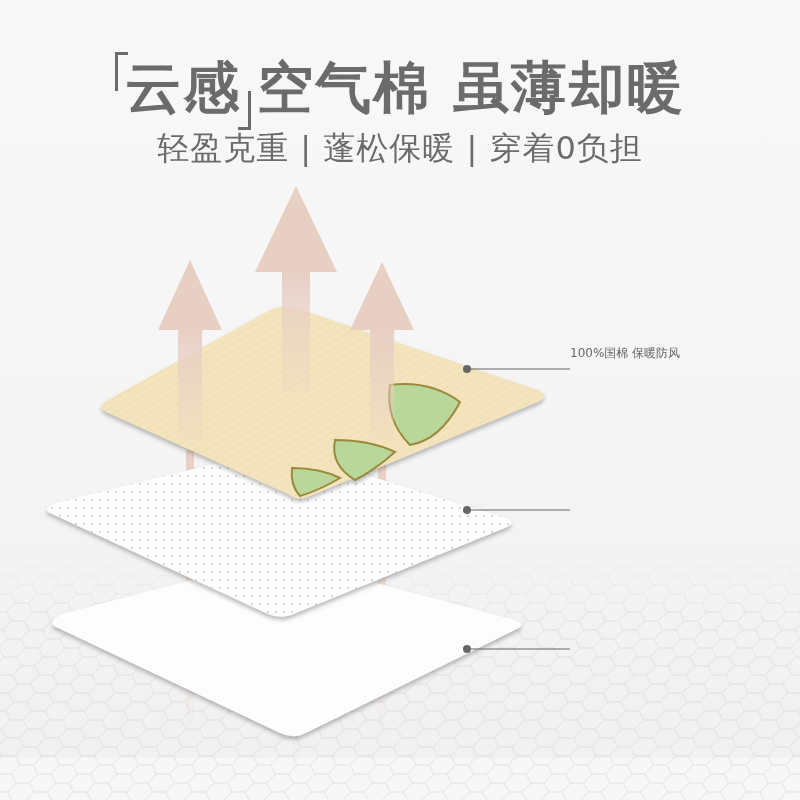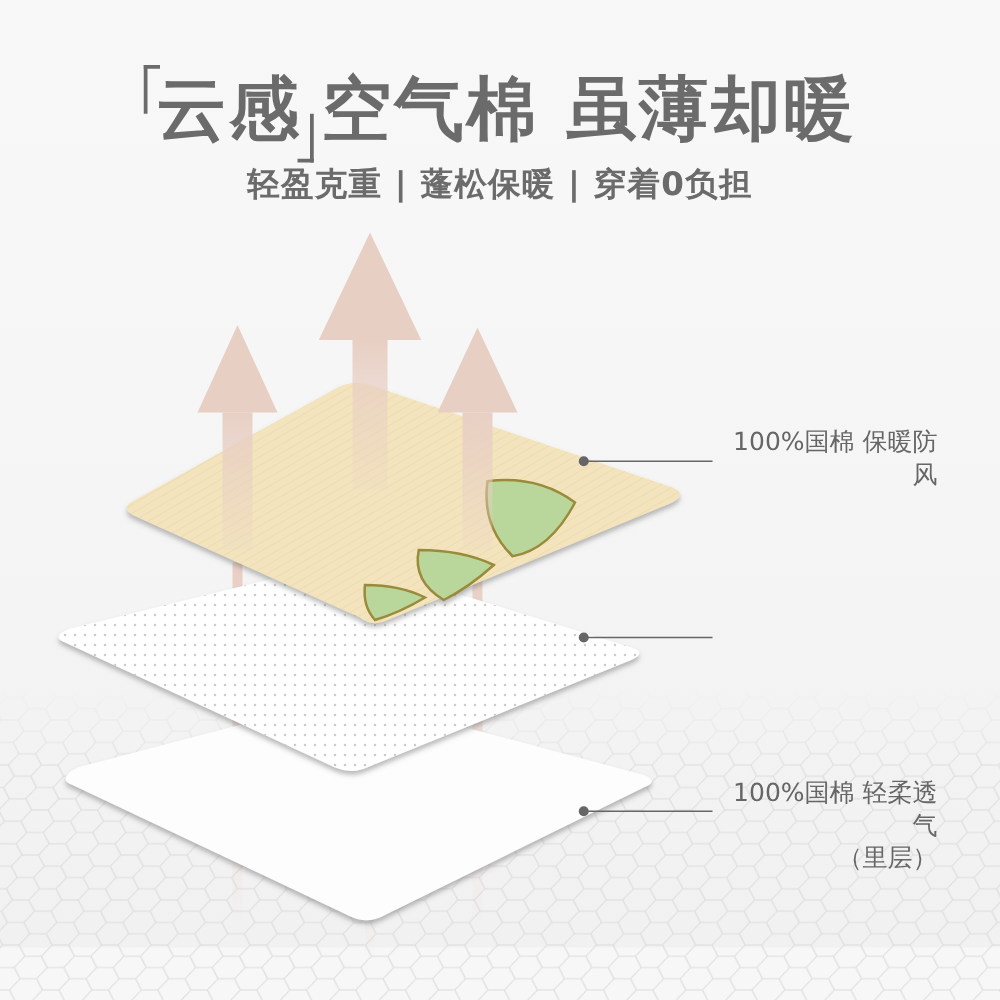--- a/index.html
+++ b/index.html
@@ -3,23 +3,23 @@
 <meta charset="utf-8">
 <style>
   html, body { margin:0; padding:0; }
   body { width:800px; height:800px; overflow:hidden; background:#f7f7f7; font-family:"DejaVu Sans", sans-serif; }
   .canvas { position:relative; width:800px; height:758px; background:linear-gradient(#f8f8f8 0%, #f6f6f6 40%, #f1f1f1 100%); }
   .bg-mesh { position:absolute; left:0; top:0; width:800px; height:800px; }
   .title { position:absolute; left:0; width:800px; top:48px; text-align:center; color:#6b6b6b; font-size:56px; font-weight:bold; letter-spacing:2px; line-height:80px; }
   .title .bracket-wrap { position:relative; display:inline-block; padding:0 10px; margin-right:6px; }
   .title .br-tl { position:absolute; left:0; top:4px; width:10px; height:36px; border-left:3px solid #6b6b6b; border-top:3px solid #6b6b6b; }
   .title .br-br { position:absolute; right:0; bottom:-2px; width:10px; height:36px; border-right:3px solid #6b6b6b; border-bottom:3px solid #6b6b6b; }
-  .subtitle { position:absolute; left:0; width:800px; top:128px; text-align:center; color:#6b6b6b; font-size:26px; line-height:40px; letter-spacing:1px;font-weight:bold; }
+  .subtitle { position:absolute; left:0; width:800px; top:128px; text-align:center; color:#6b6b6b; font-size:32px; line-height:40px; letter-spacing:1px; }
   .layers { position:absolute; left:0; top:0; width:800px; height:800px; }
-  .label { position:absolute; color:#666; font-size:20px; line-height:26px; text-align:right; }
+  .label { position:absolute; color:#666; font-size:12px; line-height:26px; text-align:left; }
   .label .sub { display:block; }
 </style>
 </head>
 <body>
 
 <div class="canvas">
 
   <svg class="bg-mesh" viewBox="0 0 800 800" xmlns="http://www.w3.org/2000/svg">
     <defs>
       <pattern id="hex" width="36" height="20" patternUnits="userSpaceOnUse" patternTransform="scale(1.1,0.9) skewX(-10)">
@@ -116,17 +116,13 @@
     </g>
     <g>
       <circle cx="467" cy="649" r="4" fill="#666"></circle>
       <line x1="467" y1="649" x2="570" y2="649" stroke="#666" stroke-width="1.2"></line>
     </g>
   </svg>
 
   <div class="label" style="left:570px; top:340px; width:180px;">
     <span>100%国棉 保暖防风</span>
   </div>
-  <div class="label" style="left:570px; top:621px; width:180px;">
-    <span>100%国棉 轻柔透气</span>
-    <span class="sub">（里层）</span>
-  </div>
 </div>
 
 </body></html>

